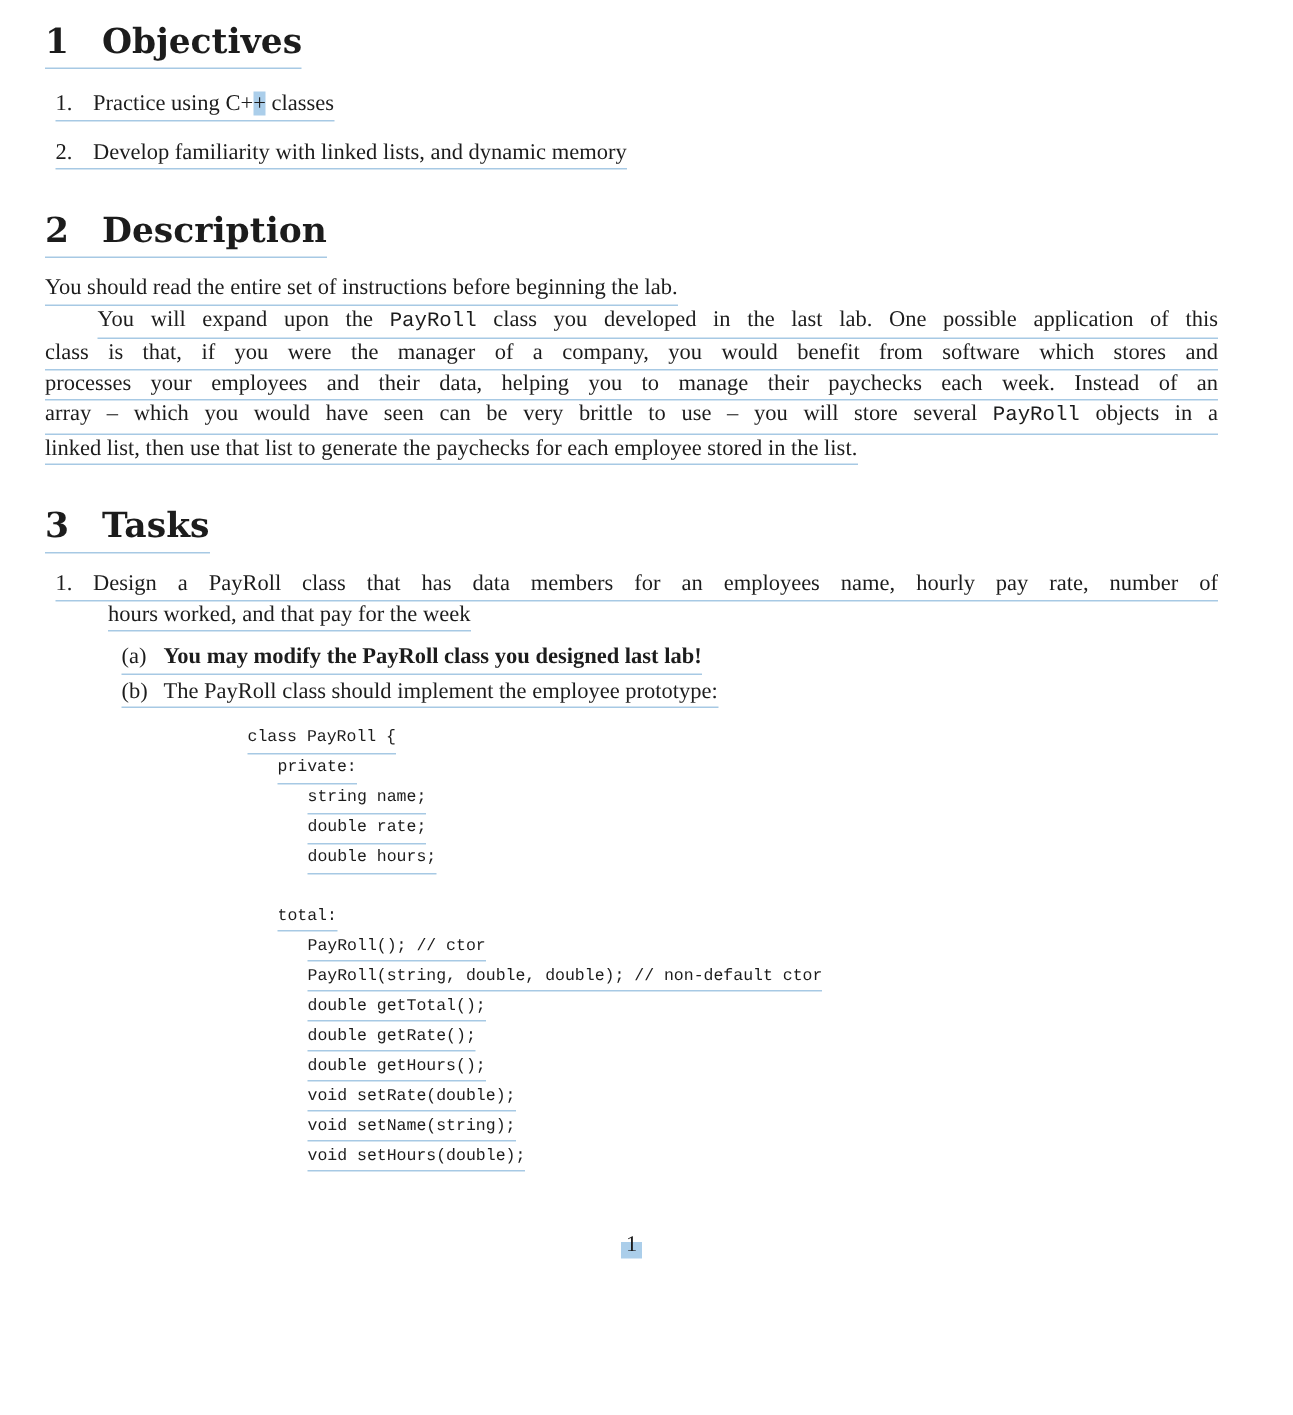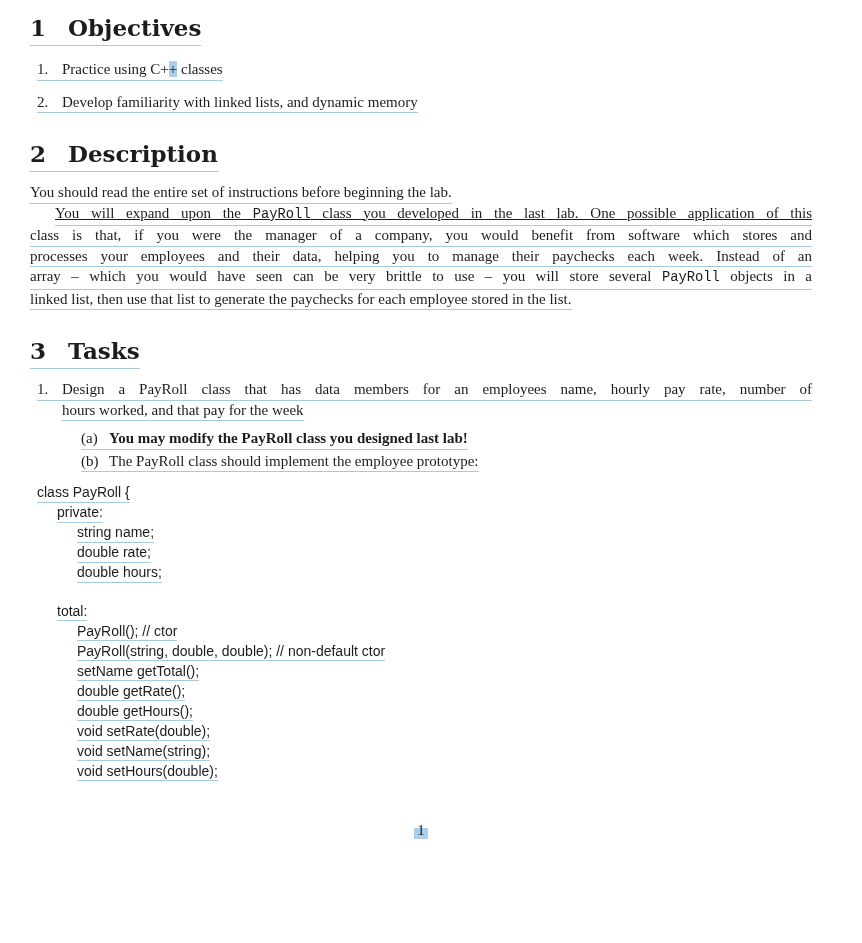--- a/index.html
+++ b/index.html
@@ -48,42 +48,43 @@
   .tline .in {
     border-bottom: 1.5px solid var(--underline);
     padding-bottom: 2.5px;
   }
   .tline .in.hug { display: inline-block; }
   .tline .in.just {
     display: block;
     text-align: justify;
     text-align-last: justify;
   }
-  .indent1 { margin-left: 25px; text-decoration: underline; }
+  .indent1 { margin-left: 35px; }
 
   
   .obj-list { margin-top: 15px; margin-left: 7px; }
   .obj-item { margin-bottom: 13px; }
   .li-num { display: inline-block; min-width: 25px; }
 
   .task-list { margin-top: 12px; margin-left: 7px; }
   .sub-list { margin-top: 9px; margin-left: 44px; text-decoration: underline; }
   .subitem { margin-bottom: 3px; }
   .sub-label { display: inline-block; min-width: 28px; }
   .b { font-weight: bold; }
 
   
   .mono { font-family: "Liberation Mono", monospace; font-size: 13.8px; }
   .hl { background: var(--highlight); }
 
   
   .code-block {
     margin-top: 12px;
-    font-family: Liberation Sans, sans-serif;
-    font-size: 14px;
+    margin-left: 128px;
+    font-family: Liberation Mono, monospace;
+    font-size: 11px;
     line-height: 16px;
   }
   .code-line { margin-bottom: 1.5px; }
   .code-line .cin {
     display: inline-block;
     border-bottom: 1.5px solid var(--underline);
     padding-bottom: 1.5px;
   }
   .code-line.ind1 { margin-left: 20px; }
   .code-line.ind2 { margin-left: 40px; }
@@ -183,21 +184,21 @@
       <div class="code-block">
         <div class="code-line ind0"><span class="cin">class PayRoll {</span></div>
         <div class="code-line ind1"><span class="cin">private:</span></div>
         <div class="code-line ind2"><span class="cin">string name;</span></div>
         <div class="code-line ind2"><span class="cin">double rate;</span></div>
         <div class="code-line ind2"><span class="cin">double hours;</span></div>
         <div class="code-line blank"></div>
         <div class="code-line ind1"><span class="cin">total:</span></div>
         <div class="code-line ind2"><span class="cin">PayRoll(); // ctor</span></div>
         <div class="code-line ind2"><span class="cin">PayRoll(string, double, double); // non-default ctor</span></div>
-        <div class="code-line ind2"><span class="cin">setName getTotal();</span></div>
+        <div class="code-line ind2"><span class="cin">double getTotal();</span></div>
         <div class="code-line ind2"><span class="cin">double getRate();</span></div>
         <div class="code-line ind2"><span class="cin">double getHours();</span></div>
         <div class="code-line ind2"><span class="cin">void setRate(double);</span></div>
         <div class="code-line ind2"><span class="cin">void setName(string);</span></div>
         <div class="code-line ind2"><span class="cin">void setHours(double);</span></div>
       </div>
     </div>
   </div>
 
   <div class="footer">

